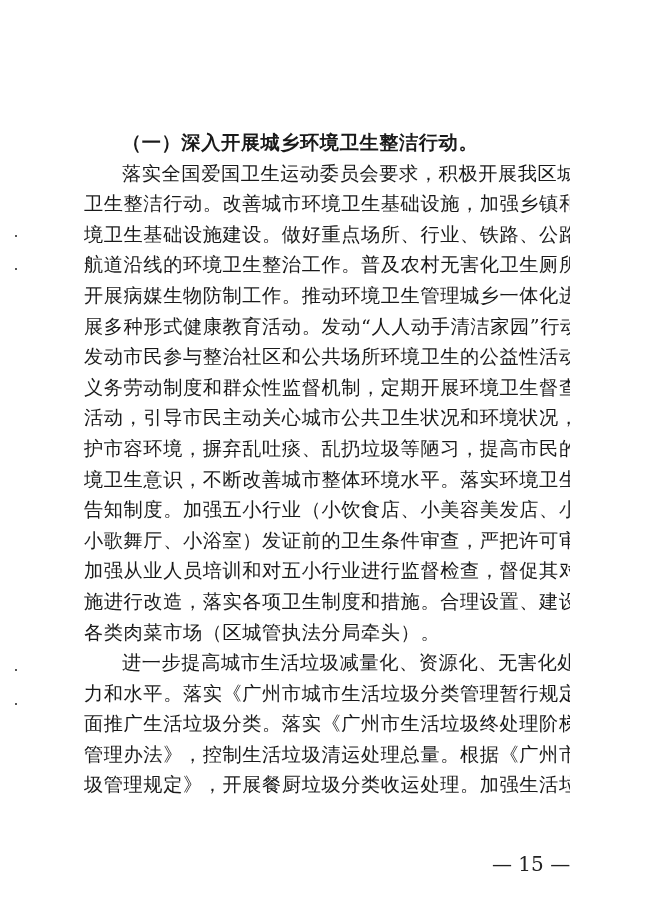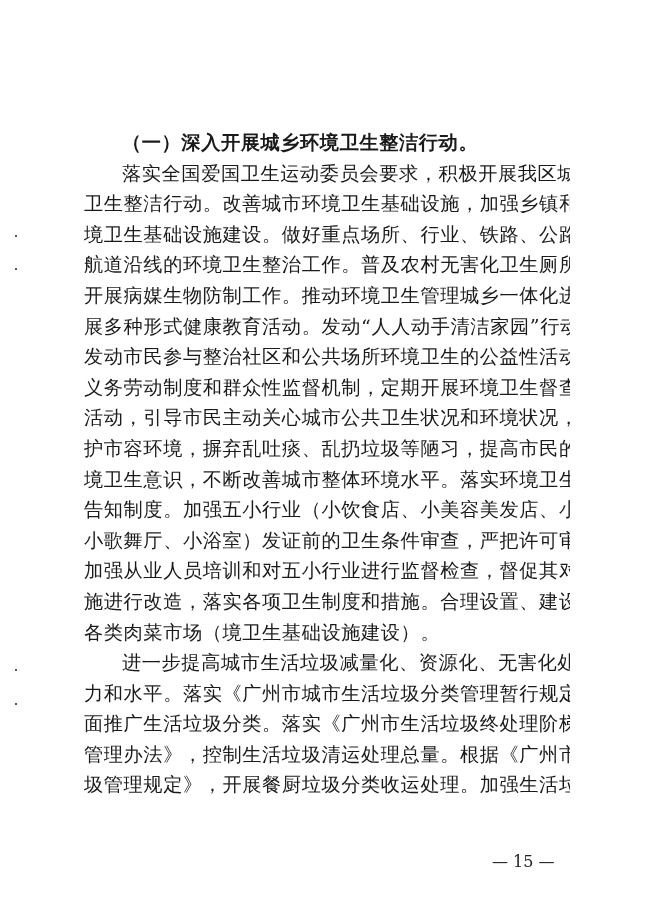--- a/index.html
+++ b/index.html
@@ -10,21 +10,21 @@
   .page { position: absolute; left: 0; top: 14px; width: 650px; height: 920px; }
   .content { position: absolute; left: 84px; top: 114px; width: 486px; }
   .line {
     font-size: 19.2px; line-height: 30.6px; height: 30.6px; white-space: nowrap;
     letter-spacing: 0.6px; text-align: justify; text-align-last: justify; overflow: hidden;
   }
   .line.last { text-align-last: left; }
   .heading { font-weight: bold; font-family: "DejaVu Sans", "Liberation Sans", sans-serif; text-align-last: left; }
   .indent { padding-left: 38px; }
   .page-number {
-    position: absolute; left: 492px; top: 838px; font-size: 16px;
+    position: absolute; left: 492px; top: 838px; font-size: 20px;
     font-family: "DejaVu Serif", "Liberation Serif", serif; color: #222;
   }
   .mark { position: absolute; width: 2px; height: 2px; background: #555; }
 </style>
 </head>
 <body>
 
 <div class="page">
   <div class="mark" style="left:15px;top:221px;"></div>
   <div class="mark" style="left:15px;top:254px;"></div>
@@ -41,21 +41,21 @@
       <div class="line">展多种形式健康教育活动。发动“人人动手清洁家园”行动，广泛</div>
       <div class="line">发动市民参与整治社区和公共场所环境卫生的公益性活动。建立</div>
       <div class="line">义务劳动制度和群众性监督机制，定期开展环境卫生督查及整治</div>
       <div class="line">活动，引导市民主动关心城市公共卫生状况和环境状况，自觉维</div>
       <div class="line">护市容环境，摒弃乱吐痰、乱扔垃圾等陋习，提高市民的公共环</div>
       <div class="line">境卫生意识，不断改善城市整体环境水平。落实环境卫生责任区</div>
       <div class="line">告知制度。加强五小行业（小饮食店、小美容美发店、小旅店、</div>
       <div class="line">小歌舞厅、小浴室）发证前的卫生条件审查，严把许可审核关。</div>
       <div class="line">加强从业人员培训和对五小行业进行监督检查，督促其对有关设</div>
       <div class="line">施进行改造，落实各项卫生制度和措施。合理设置、建设和改造</div>
-      <div class="line last">各类肉菜市场（境卫生基础设施建设）。</div>
+      <div class="line last">各类肉菜市场（区城管执法分局牵头）。</div>
       <div class="line indent">进一步提高城市生活垃圾减量化、资源化、无害化处理的能</div>
       <div class="line">力和水平。落实《广州市城市生活垃圾分类管理暂行规定》，全</div>
       <div class="line">面推广生活垃圾分类。落实《广州市生活垃圾终处理阶梯式计量</div>
       <div class="line">管理办法》，控制生活垃圾清运处理总量。根据《广州市餐厨垃</div>
       <div class="line">圾管理规定》，开展餐厨垃圾分类收运处理。加强生活垃圾分类</div>
     </div>
 
   <div class="page-number">— 15 —</div>
 </div>
 

